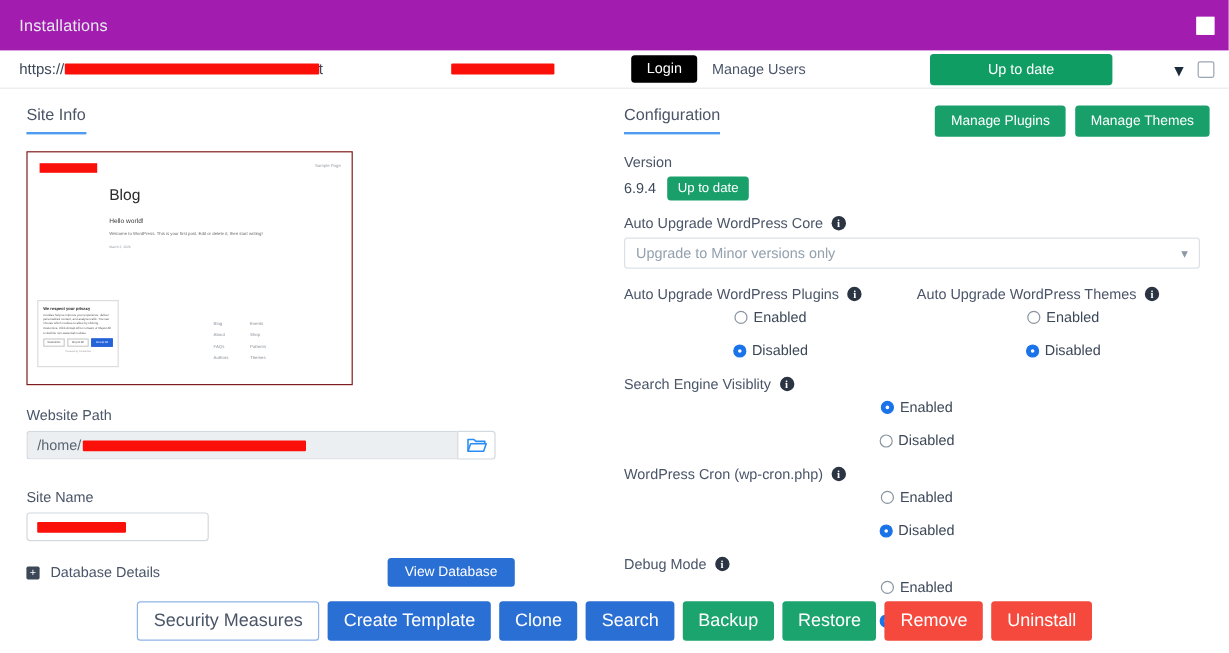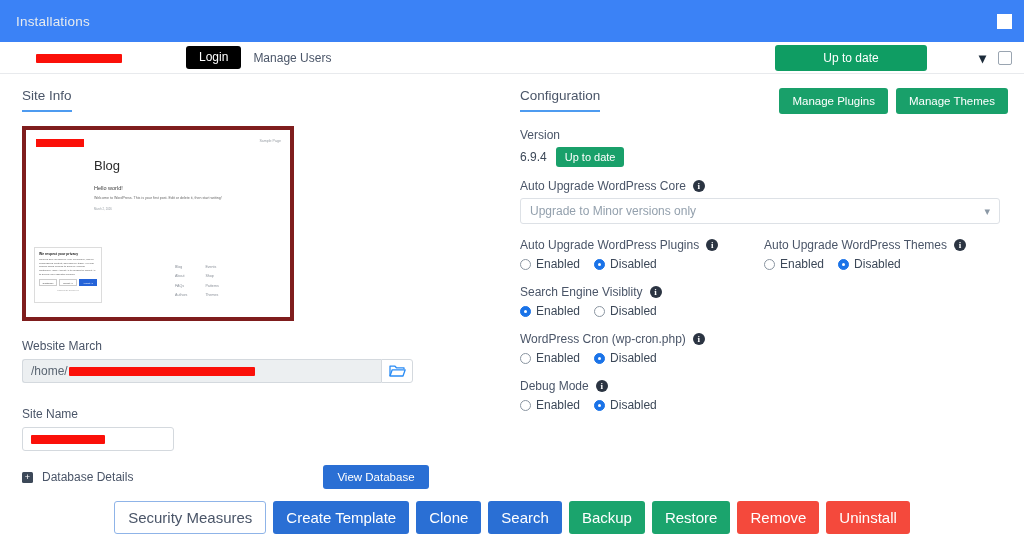--- a/index.html
+++ b/index.html
@@ -8,21 +8,21 @@
     width: 1024px; height: 544px;
     background: #ffffff;
     font-family: "Liberation Sans", sans-serif;
     color: #3c4858;
     overflow: hidden;
   }
 
   
   .titlebar {
     height: 42px;
-    background: #3b82f6;
+    background: #a21caf;
     display: flex;
     align-items: center;
     padding: 0 12px 0 16px;
   }
   .titlebar-title {
     color: #e7ebef;
     font-size: 13.5px;
     letter-spacing: .2px;
     flex: 1;
   }
@@ -129,21 +129,21 @@
     padding: 7px 13px;
     border-radius: 3px;
     cursor: pointer;
     white-space: nowrap;
   }
 
   
   .preview {
     width: 272px;
     height: 195px;
-    border: 4px solid #7f1d1d;
+    border: 1px solid #7f1d1d;
     background: #fff;
     position: relative;
     overflow: hidden;
     margin-bottom: 18px;
   }
   .pv-logo {
     position: absolute; left: 10px; top: 9px;
     width: 48px; height: 8px; background: #fb1009;
   }
   .pv-samplepage {
@@ -270,21 +270,21 @@
     font-size: 12px; color: #93a0ad;
     padding: 0 9px;
     display: flex; align-items: center; justify-content: space-between;
     cursor: pointer;
     margin-bottom: 14px;
   }
   .select .caret { color: #8b98a5; font-size: 11px; }
 
   .two-col { display: flex; }
   .two-col > div { width: 248px; }
-  .radio-row { display: flex; align-items: center; gap: 14px; margin-bottom: 14px; }
+  .radio-row { display: flex; align-items: center; gap: 14px; margin-bottom: 14px; flex-direction: column; }
   .radio-opt { display: flex; align-items: center; gap: 5px; font-size: 12px; color: #3c4858; cursor: pointer; }
   .radio {
     width: 11px; height: 11px; border-radius: 50%;
     border: 1px solid #8a95a1; background: #fff;
     position: relative; flex: none;
   }
   .radio.on { border-color: #1a73e8; background: #1a73e8; }
   .radio.on::after {
     content: ""; position: absolute;
     left: 3px; top: 3px; width: 3px; height: 3px;
@@ -316,20 +316,23 @@
 </style>
 </head>
 <body>
 
 <div class="titlebar">
   <div class="titlebar-title">Installations</div>
   <div class="titlebar-check"></div>
 </div>
 
 <div class="urlrow">
+  <div class="url-cell">
+    <span class="proto">https://</span><span class="redact" style="width:212px"></span><span class="proto">t</span>
+  </div>
   <div class="sitename-cell">
     <span class="redact" style="width:86px"></span>
   </div>
   <button class="login-btn">Login</button>
   <span class="manage-users">Manage Users</span>
   <div class="spacer"></div>
   <button class="uptodate-wide">Up to date</button>
   <span class="chev">▾</span>
   <div class="row-check"></div>
 </div>
@@ -371,21 +374,21 @@
           <span>Events</span>
           <span>Shop</span>
           <span>Patterns</span>
           <span>Themes</span>
         </div>
       </div>
     </div>
 
 
     <div class="field">
-      <div class="field-label">Website March</div>
+      <div class="field-label">Website Path</div>
       <div class="path-wrap">
         <div class="input readonly">
           <span>/home/</span>
             <span class="redact" style="width:186px;margin-left:1px"></span>
         </div>
         <div class="folder-btn">
           <svg width="17" height="14" viewBox="0 0 17 14" fill="none" xmlns="http://www.w3.org/2000/svg">
             <path d="M1 12V2.2h5l1.4 1.6H15v1.3" stroke="#2a8cf5" stroke-width="1.3" stroke-linejoin="round" fill="none"></path>
             <path d="M1 12l2.2-6.2h13L14 12z" stroke="#2a8cf5" stroke-width="1.3" stroke-linejoin="round" fill="none"></path>
           </svg>

